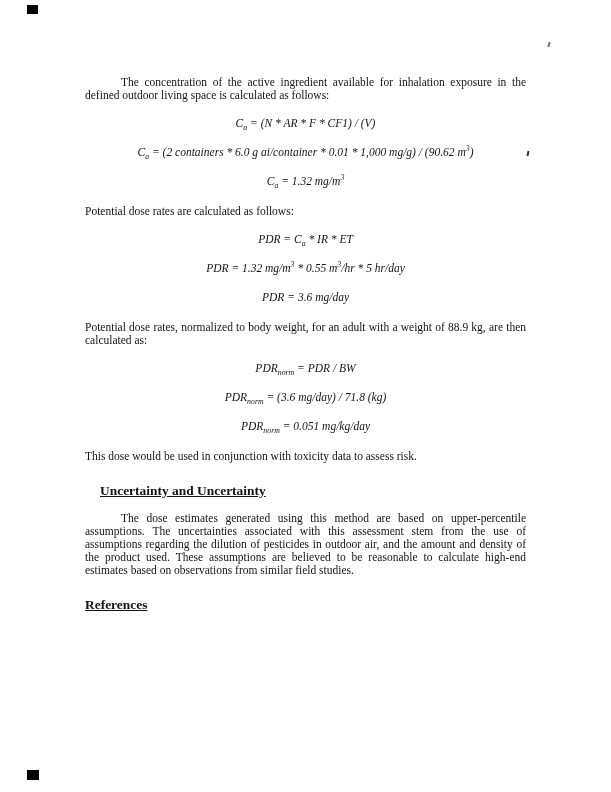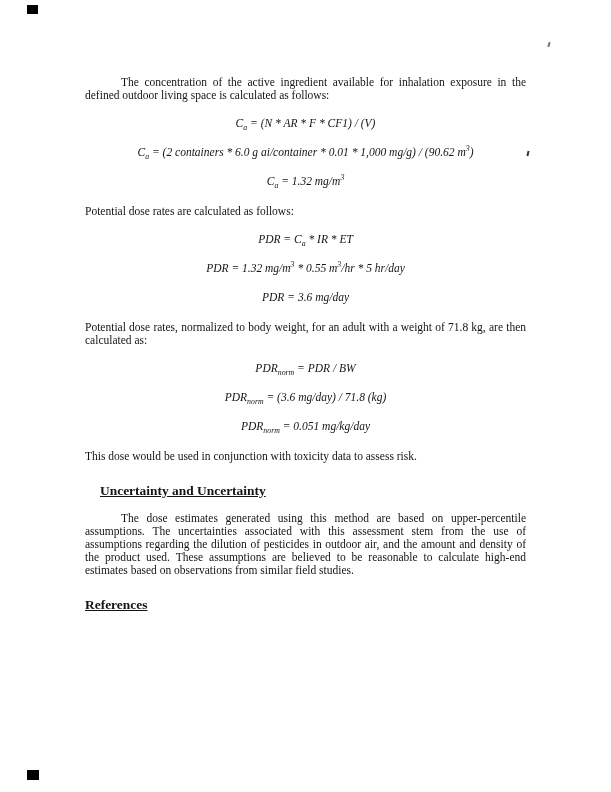--- a/index.html
+++ b/index.html
@@ -71,21 +71,21 @@
     </div>
 
     <p class="para">Potential dose rates are calculated as follows:</p>
 
     <div class="eq-group">
       <div class="eq">PDR = C<sub>a</sub> * IR * ET</div>
       <div class="eq">PDR = 1.32 mg/m<sup>3</sup> * 0.55 m<sup>3</sup>/hr * 5 hr/day</div>
       <div class="eq">PDR = 3.6 mg/day</div>
     </div>
 
-    <p class="para">Potential dose rates, normalized to body weight, for an adult with a weight of 71.8 kg, are then calculated as:</p>
+    <p class="para">Potential dose rates, normalized to body weight, for an adult with a weight of 88.9 kg, are then calculated as:</p>
 
     <div class="eq-group">
       <div class="eq">PDR<sub>norm</sub> = PDR / BW</div>
       <div class="eq">PDR<sub>norm</sub> = (3.6 mg/day) / 71.8 (kg)</div>
       <div class="eq">PDR<sub>norm</sub> = 0.051 mg/kg/day</div>
     </div>
 
     <p class="para">This dose would be used in conjunction with toxicity data to assess risk.</p>
 
     <h3 class="heading indented">Uncertainty and Uncertainty</h3>

